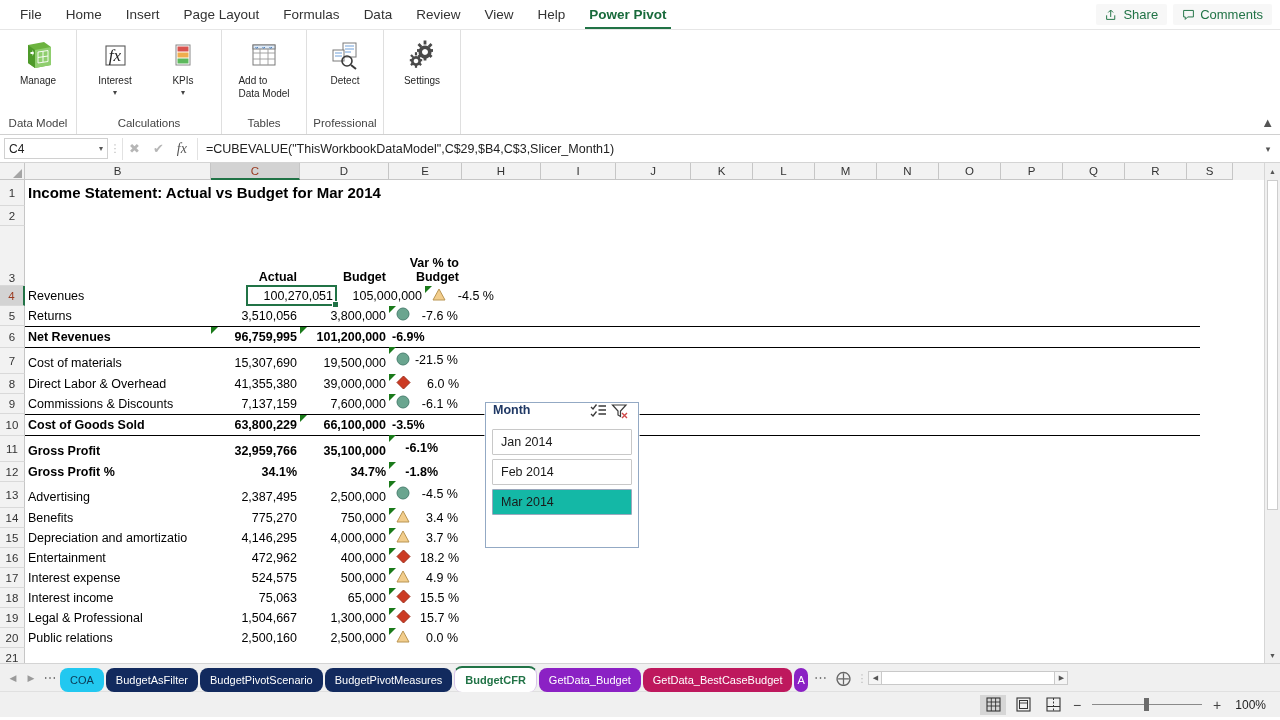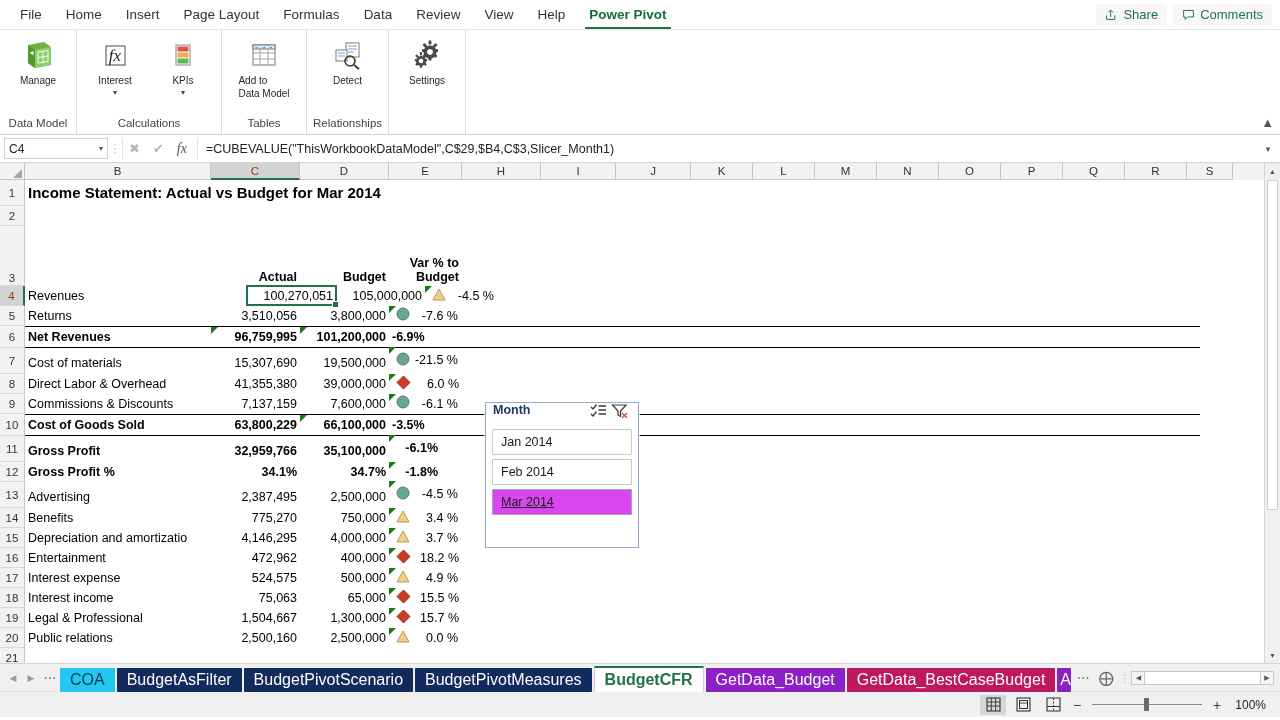--- a/index.html
+++ b/index.html
@@ -106,35 +106,35 @@
     box-shadow: 0 0 0 1px rgba(255,255,255,0.6);
   }
   .slicer-head { display: flex; align-items: flex-start; height: 24px; padding: 0 7px; }
   .slicer-title { flex: 1; font-weight: bold; font-size: 12.5px; color: #1f3864; }
   .slicer-ico { width: 22px; display:flex; align-items:center; justify-content:center; cursor: default; }
   .slicer-items { padding: 2px 6px 4px; }
   .sl-item {
     height: 26px; line-height: 24px; border: 1px solid #c8c8c8; background: #ffffff;
     margin-bottom: 4px; padding-left: 8px; font-size: 12.5px; color: #1a1a1a; border-radius: 1px; cursor: default;
   }
-  .sl-item.selected { background: #d946ef; border-color: #9aa8bd; text-decoration: underline; }
+  .sl-item.selected { background: #14b8a6; border-color: #9aa8bd; }
 
   
   .vscroll { position: absolute; right: 0; top: 0; width: 16px; height: 500px; background: #f0f0f0; border-left: 1px solid #d6d6d6; }
   .vsb-btn { height: 16px; display: flex; align-items: center; justify-content: center; font-size: 7px; color: #555; background: #f0f0f0; }
   .vsb-thumb { position: absolute; left: 2px; right: 2px; top: 17px; height: 330px; background: #ffffff; border: 1px solid #cdcdcd; }
 
   
   .tabbar { position: relative; height: 28px; background: #f0f0f0; display: flex; align-items: center; padding-left: 4px; border-top: 1px solid #d4d4d4;}
   .navbtn { width: 18px; text-align:center; color: #9a9a9a; font-size: 9px; cursor: default; }
   .navdots { width: 20px; text-align:center; color: #555; font-size: 13px; line-height: 10px; cursor: default;}
   .tabs { display: flex; align-items: flex-end; height: 28px; }
   .tab {
-    height: 24px; line-height: 24px; padding: 0 10px; font-size: 16px; color: #ffffff;
-    margin-right: 2px; cursor: default; white-space: nowrap; border-radius: 1px;
+    height: 24px; line-height: 24px; padding: 0 10px; font-size: 11px; color: #ffffff;
+    margin-right: 2px; cursor: default; white-space: nowrap; border-radius: 8px;
   }
   .tab.active { background: #ffffff !important; color: #217346 !important; font-weight: bold; height: 26px; line-height: 24px;
     border-top: 2px solid #217346; border-left:1px solid #d8c6e8; border-right:1px solid #d8c6e8; }
   .tab-add { width: 26px; text-align:center; color: #666; font-size: 15px; cursor: default; }
   .tab-sep { width: 10px; text-align:center; color:#bbb; font-size: 11px; line-height:8px;}
   .hscroll { flex: 1; height: 16px; background: #f0f0f0; display: flex; align-items: center; margin: 0 6px 0 2px; max-width: 200px;}
   .hsb-btn { width: 14px; height: 14px; border: 1px solid #c9c9c9; background: #f5f5f5; display:flex; align-items:center; justify-content:center; font-size:7px; color:#555;}
   .hsb-track { flex: 1; height: 14px; background: #ffffff; border-top: 1px solid #c9c9c9; border-bottom: 1px solid #c9c9c9;}
 
   .statusbar { height: 26px; background: #f0f0f0; display: flex; align-items: center; border-top: 1px solid #e0e0e0; }
@@ -254,21 +254,21 @@
               <path d="M16 7 H25 M16 10 H25 M16 13 H22" stroke="#6f9fd8" stroke-width="1"></path>
               <rect x="4" y="11" width="11" height="11" fill="#ffffff" stroke="#7a7a7a" stroke-width="1"></rect>
               <path d="M6 14 H13 M6 17 H13" stroke="#6f9fd8" stroke-width="1"></path>
               <circle cx="18" cy="22" r="5" fill="none" stroke="#3a3a3a" stroke-width="1.6"></circle>
               <path d="M22 26 L27 30" stroke="#3a3a3a" stroke-width="2"></path>
             </svg>
           </div>
           <div class="lbl">Detect</div>
         </div>
       </div>
-      <div class="rgroup-label">Relationships</div>
+      <div class="rgroup-label">Professional</div>
     </div>
 
     <div class="rgroup">
       <div class="rgroup-items">
         <div class="rbig">
           <div class="ico">
             <svg width="32" height="32" viewBox="0 0 32 32">
               <g fill="#4a4a4a">
                 <path d="M19 6.5 a6.5 6.5 0 1 0 0.01 0 Z M19 10 a3 3 0 1 1 -0.01 0 Z"></path>
                 <rect x="17.6" y="1.5" width="2.8" height="4"></rect>

